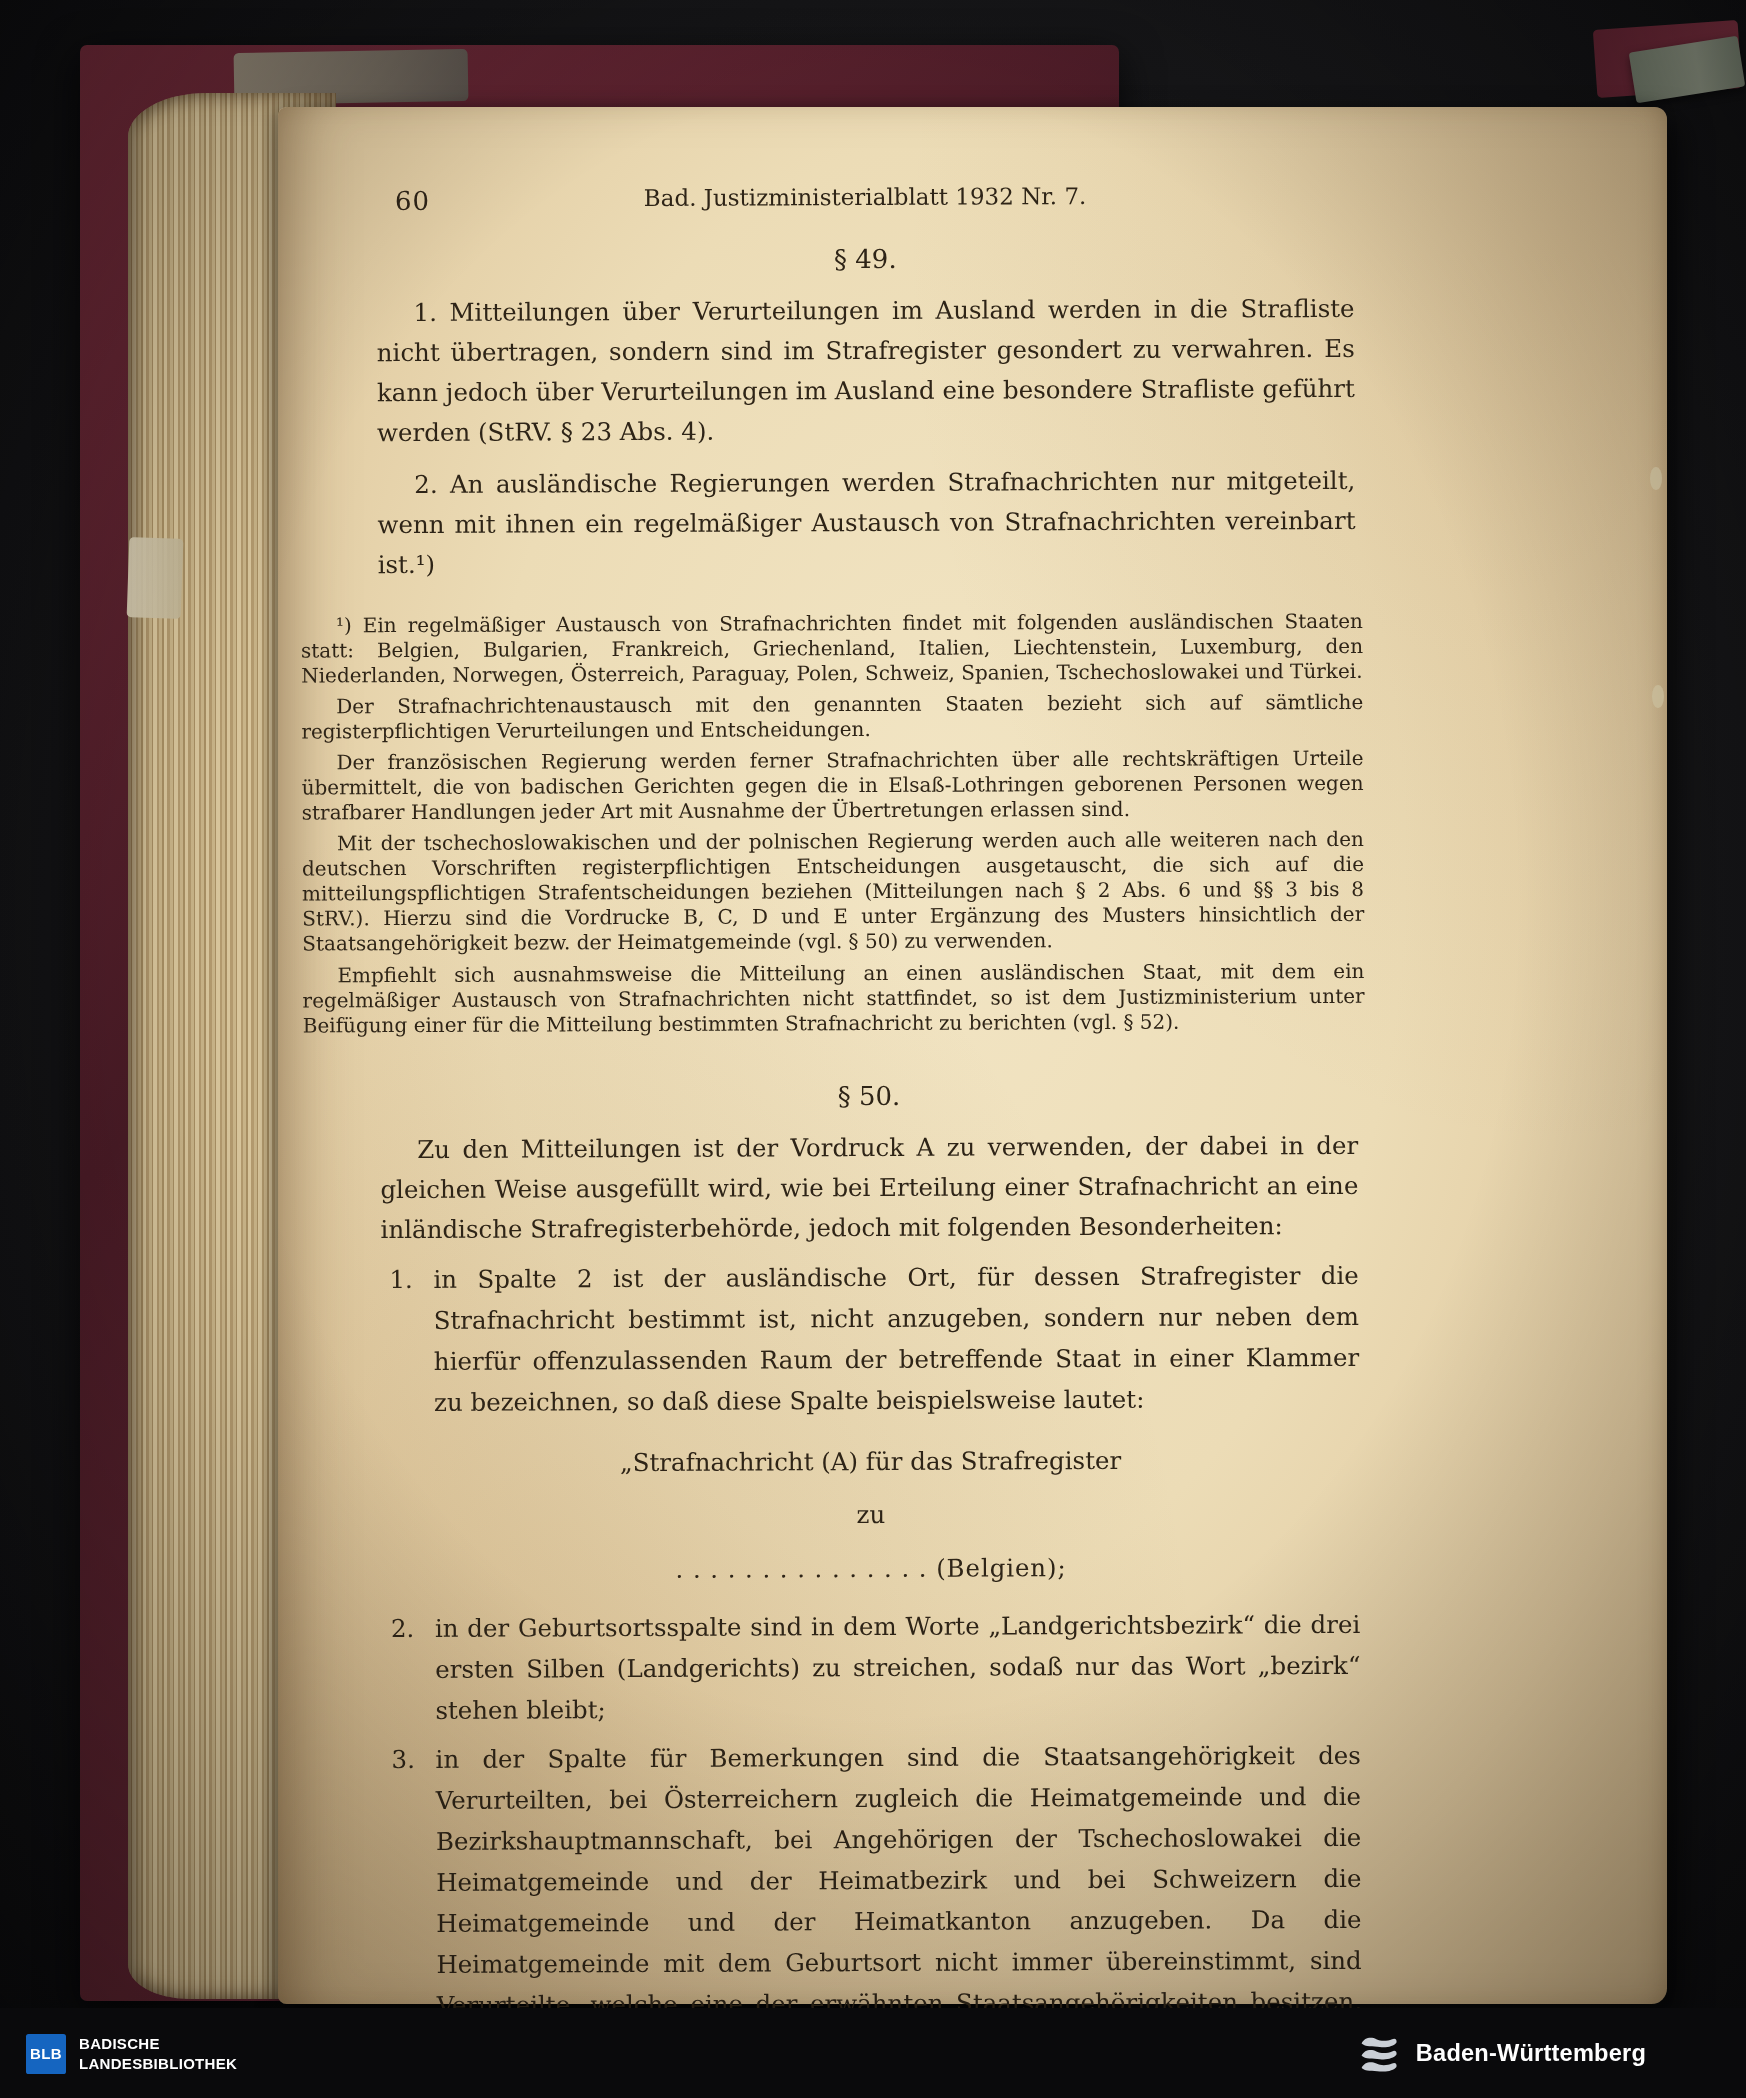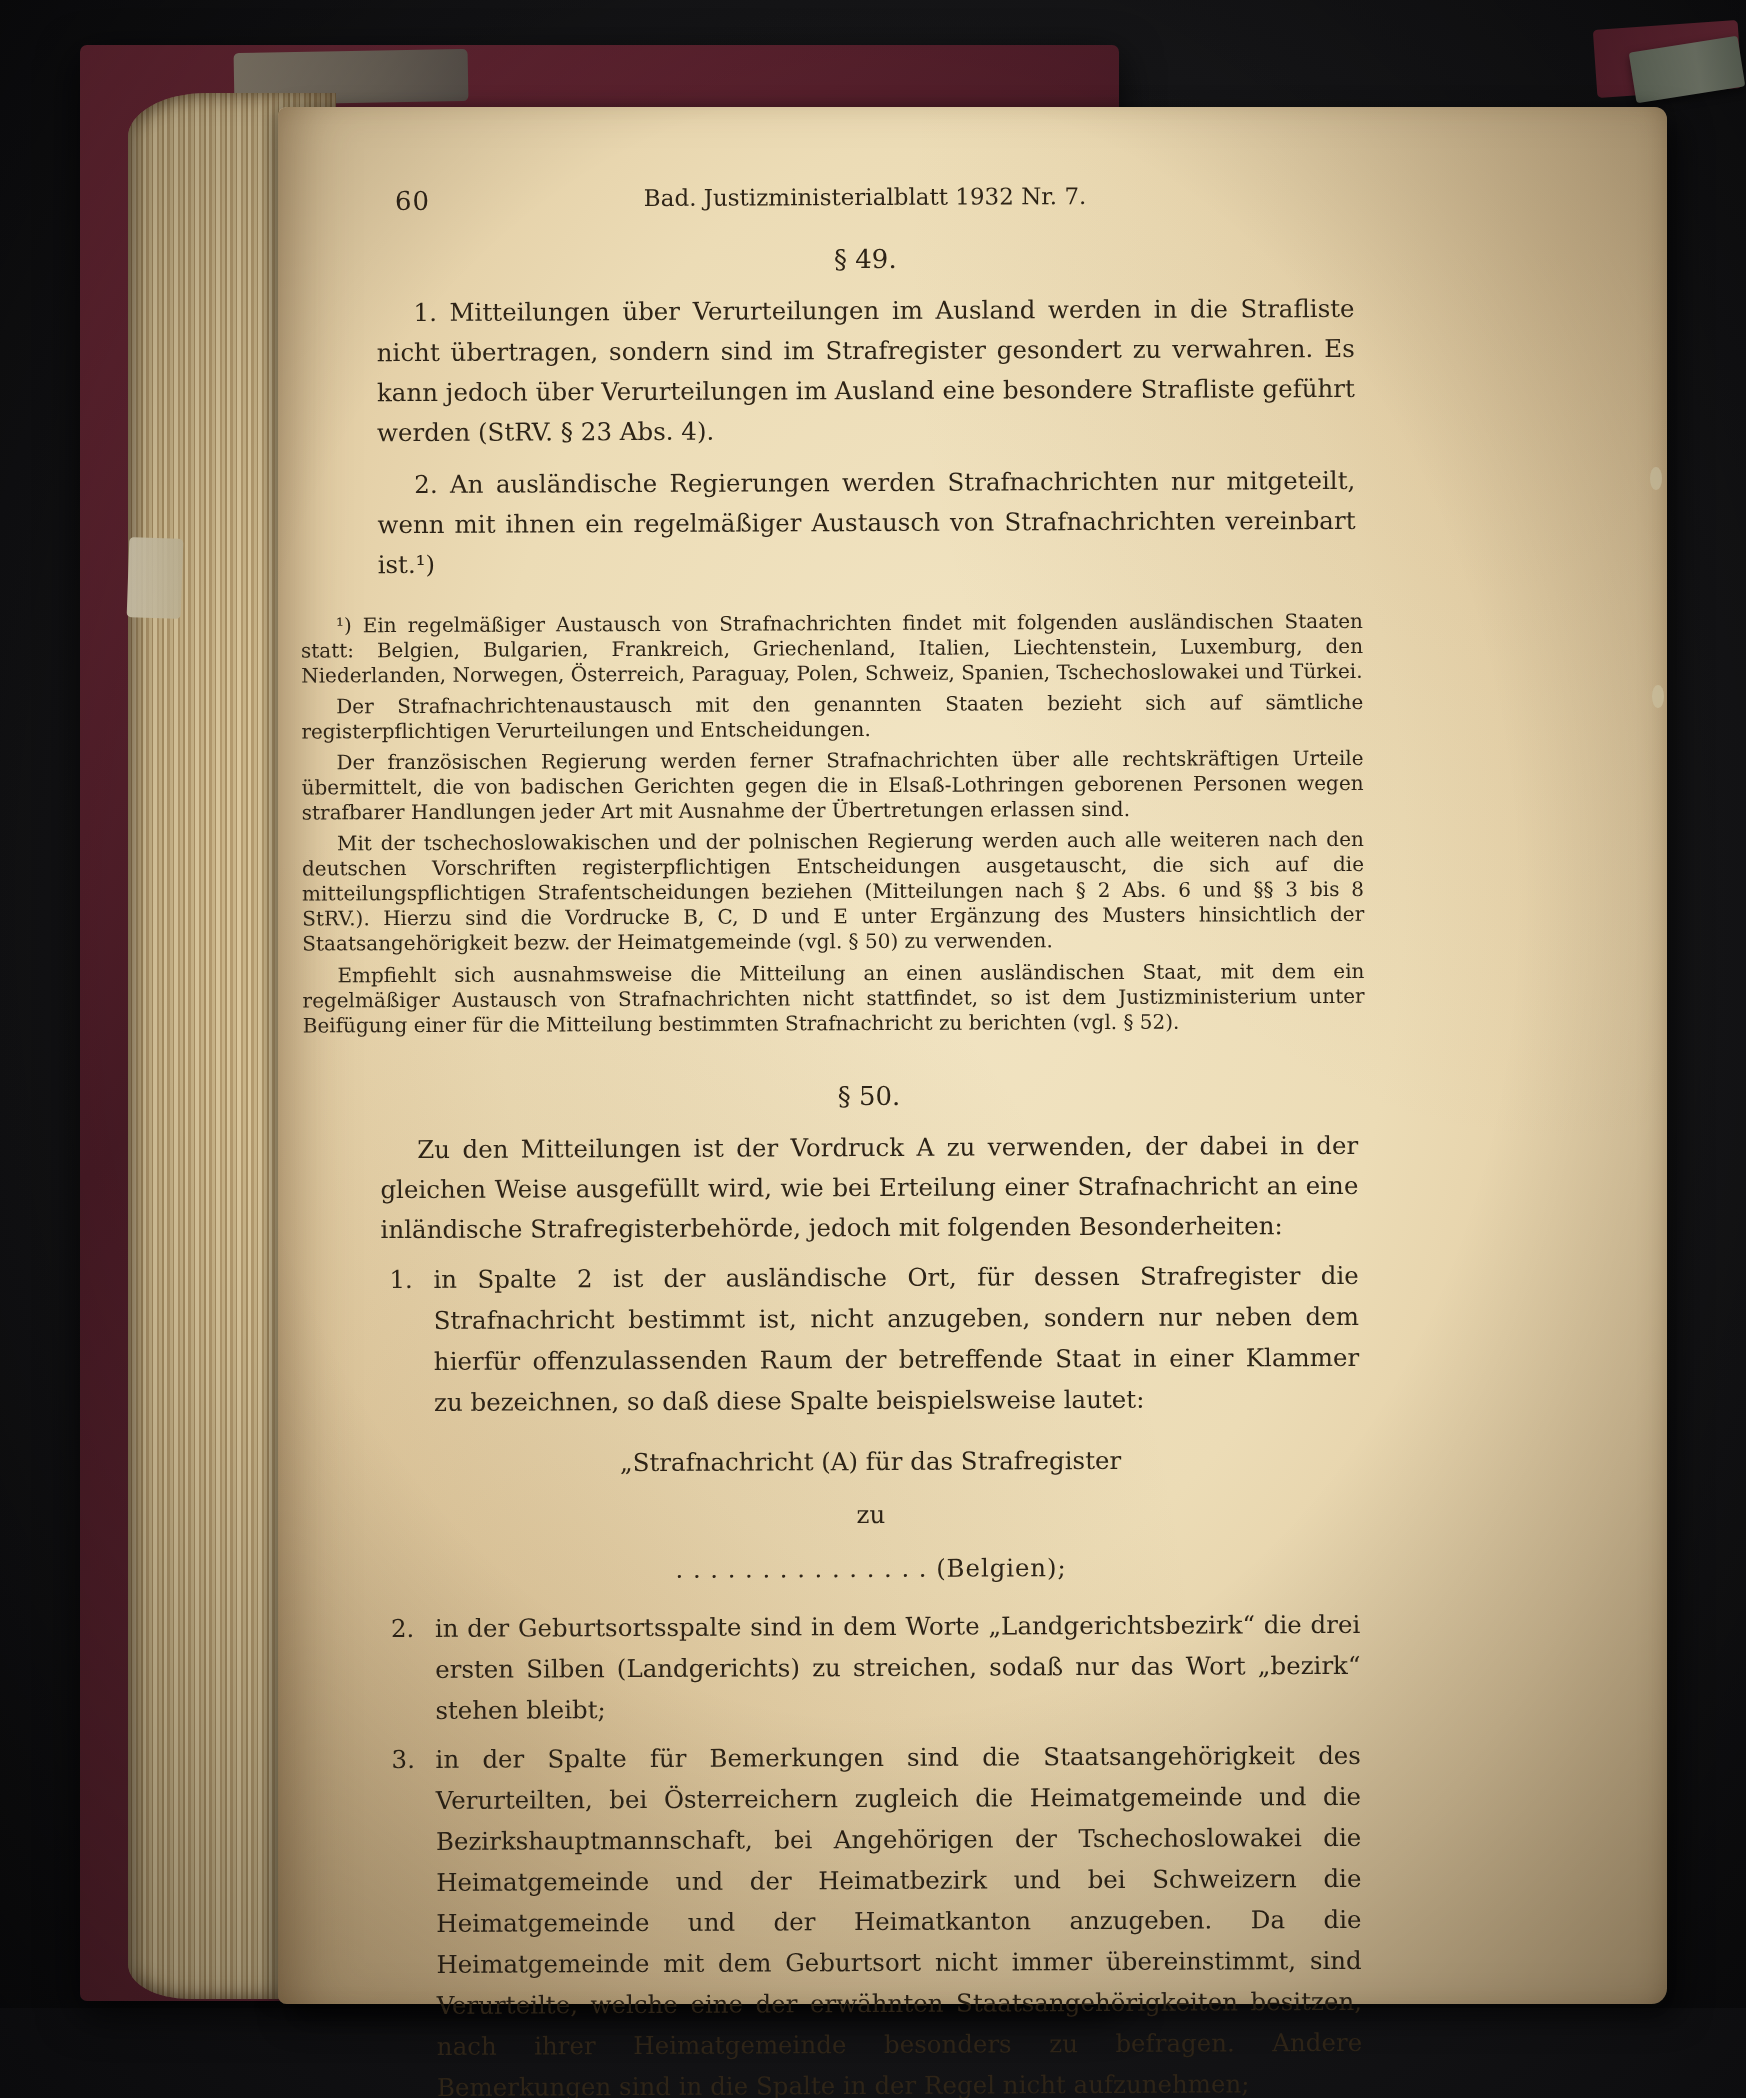--- a/index.html
+++ b/index.html
@@ -133,15 +133,36 @@
           <span class="inum">3.</span>
           <span class="itext">in der Spalte für Bemerkungen sind die Staatsangehörigkeit des Verurteilten, bei Österreichern zugleich die Heimatgemeinde und die Bezirkshauptmannschaft, bei Angehörigen der Tschechoslowakei die Heimatgemeinde und der Heimatbezirk und bei Schweizern die Heimatgemeinde und der Heimatkanton anzugeben. Da die Heimatgemeinde mit dem Geburtsort nicht immer übereinstimmt, sind Verurteilte, welche eine der erwähnten Staatsangehörigkeiten besitzen, nach ihrer Heimatgemeinde besonders zu befragen. Andere Bemerkungen sind in die Spalte in der Regel nicht aufzunehmen;</span>
         </div>
       </div>
 
     </div>
   </div>
 
   <div class="vignette"></div>
 
+  <footer class="footer">
+    <div class="footer-left">
+      <div class="blb-badge">BLB</div>
+      <div class="lib-name">
+        <div>BADISCHE</div>
+        <div>LANDESBIBLIOTHEK</div>
+      </div>
+    </div>
+    <div class="footer-right">
+      <span class="coat">
+        <svg viewBox="0 0 48 46" width="42" height="40" aria-hidden="true">
+          <g fill="#c9ced5">
+            <path d="M4 11 C7 4 15 3 21 6 C27 9 34 8 39 6 C43 4 45 7 44 10 C41 14 33 16 25 15 C17 14 8 15 4 11 Z"></path>
+            <path d="M4 25 C7 18 15 17 21 20 C27 23 34 22 39 20 C43 18 45 21 44 24 C41 28 33 30 25 29 C17 28 8 29 4 25 Z"></path>
+            <path d="M4 39 C7 32 15 31 21 34 C27 37 34 36 39 34 C43 32 45 35 44 38 C41 42 33 44 25 43 C17 42 8 43 4 39 Z"></path>
+          </g>
+        </svg>
+      </span>
+      <span class="state-name">Baden-Württemberg</span>
+    </div>
+  </footer>
 
 </div>
 
 
 </body></html>

